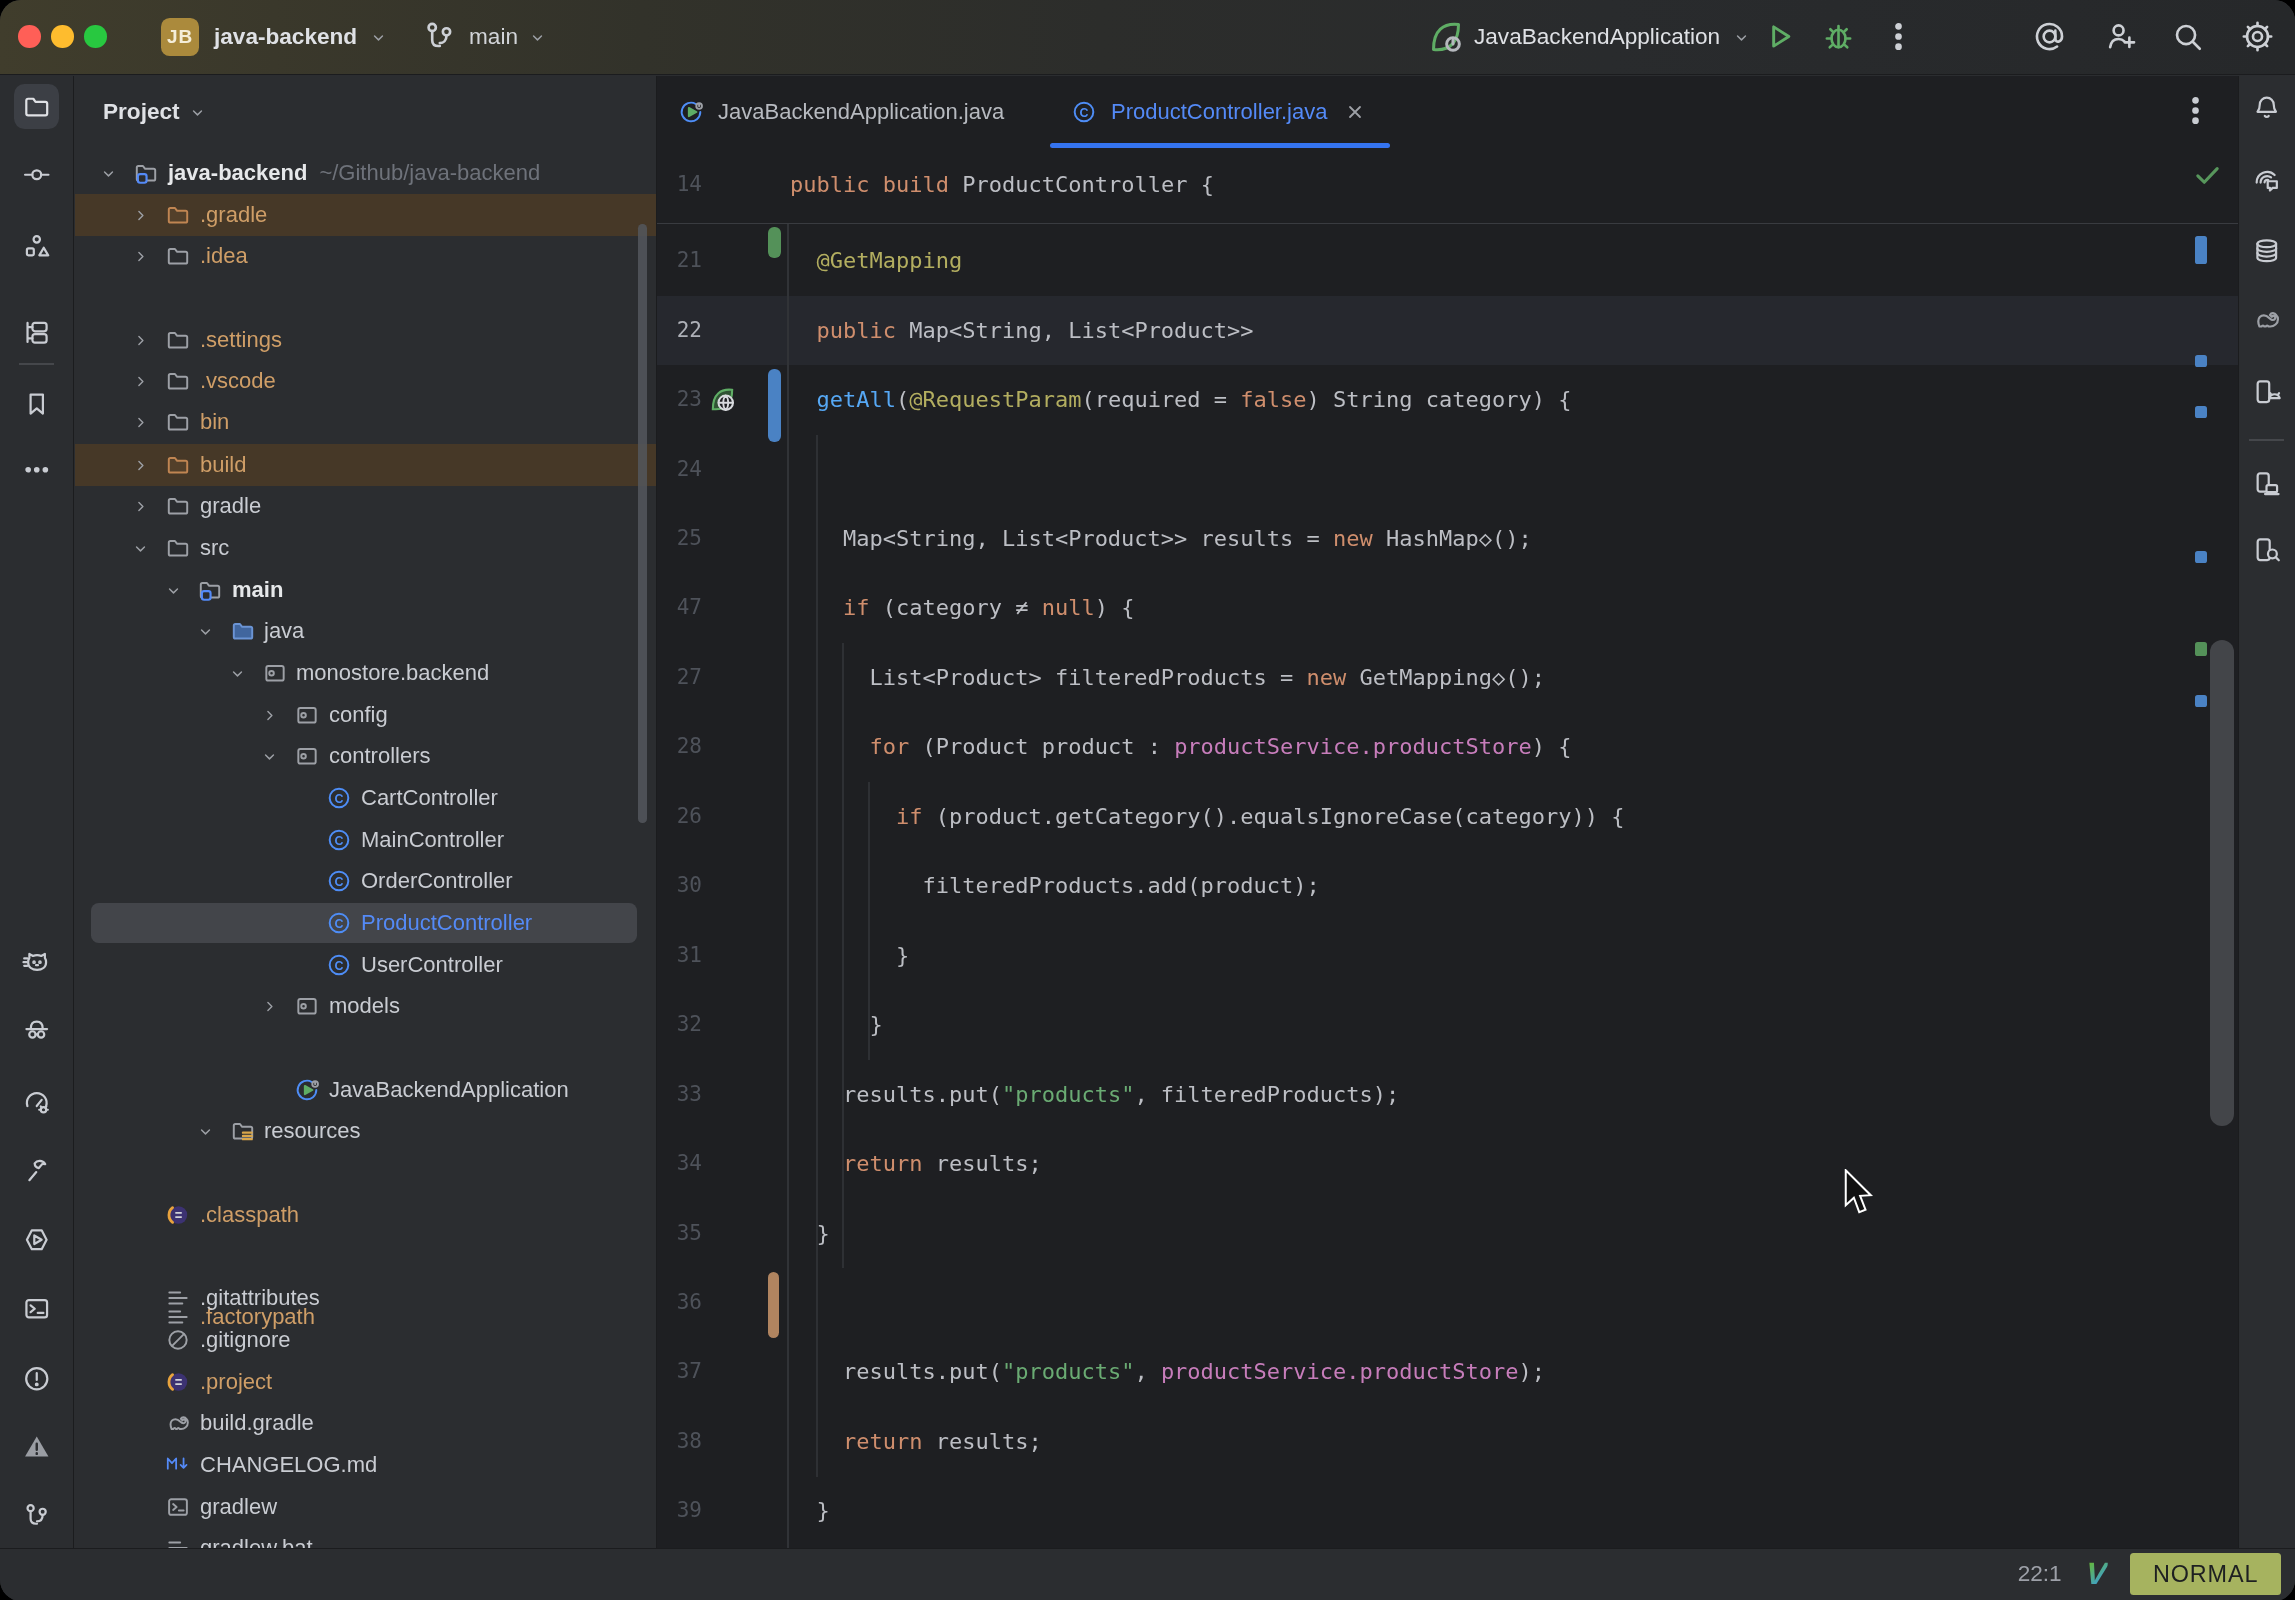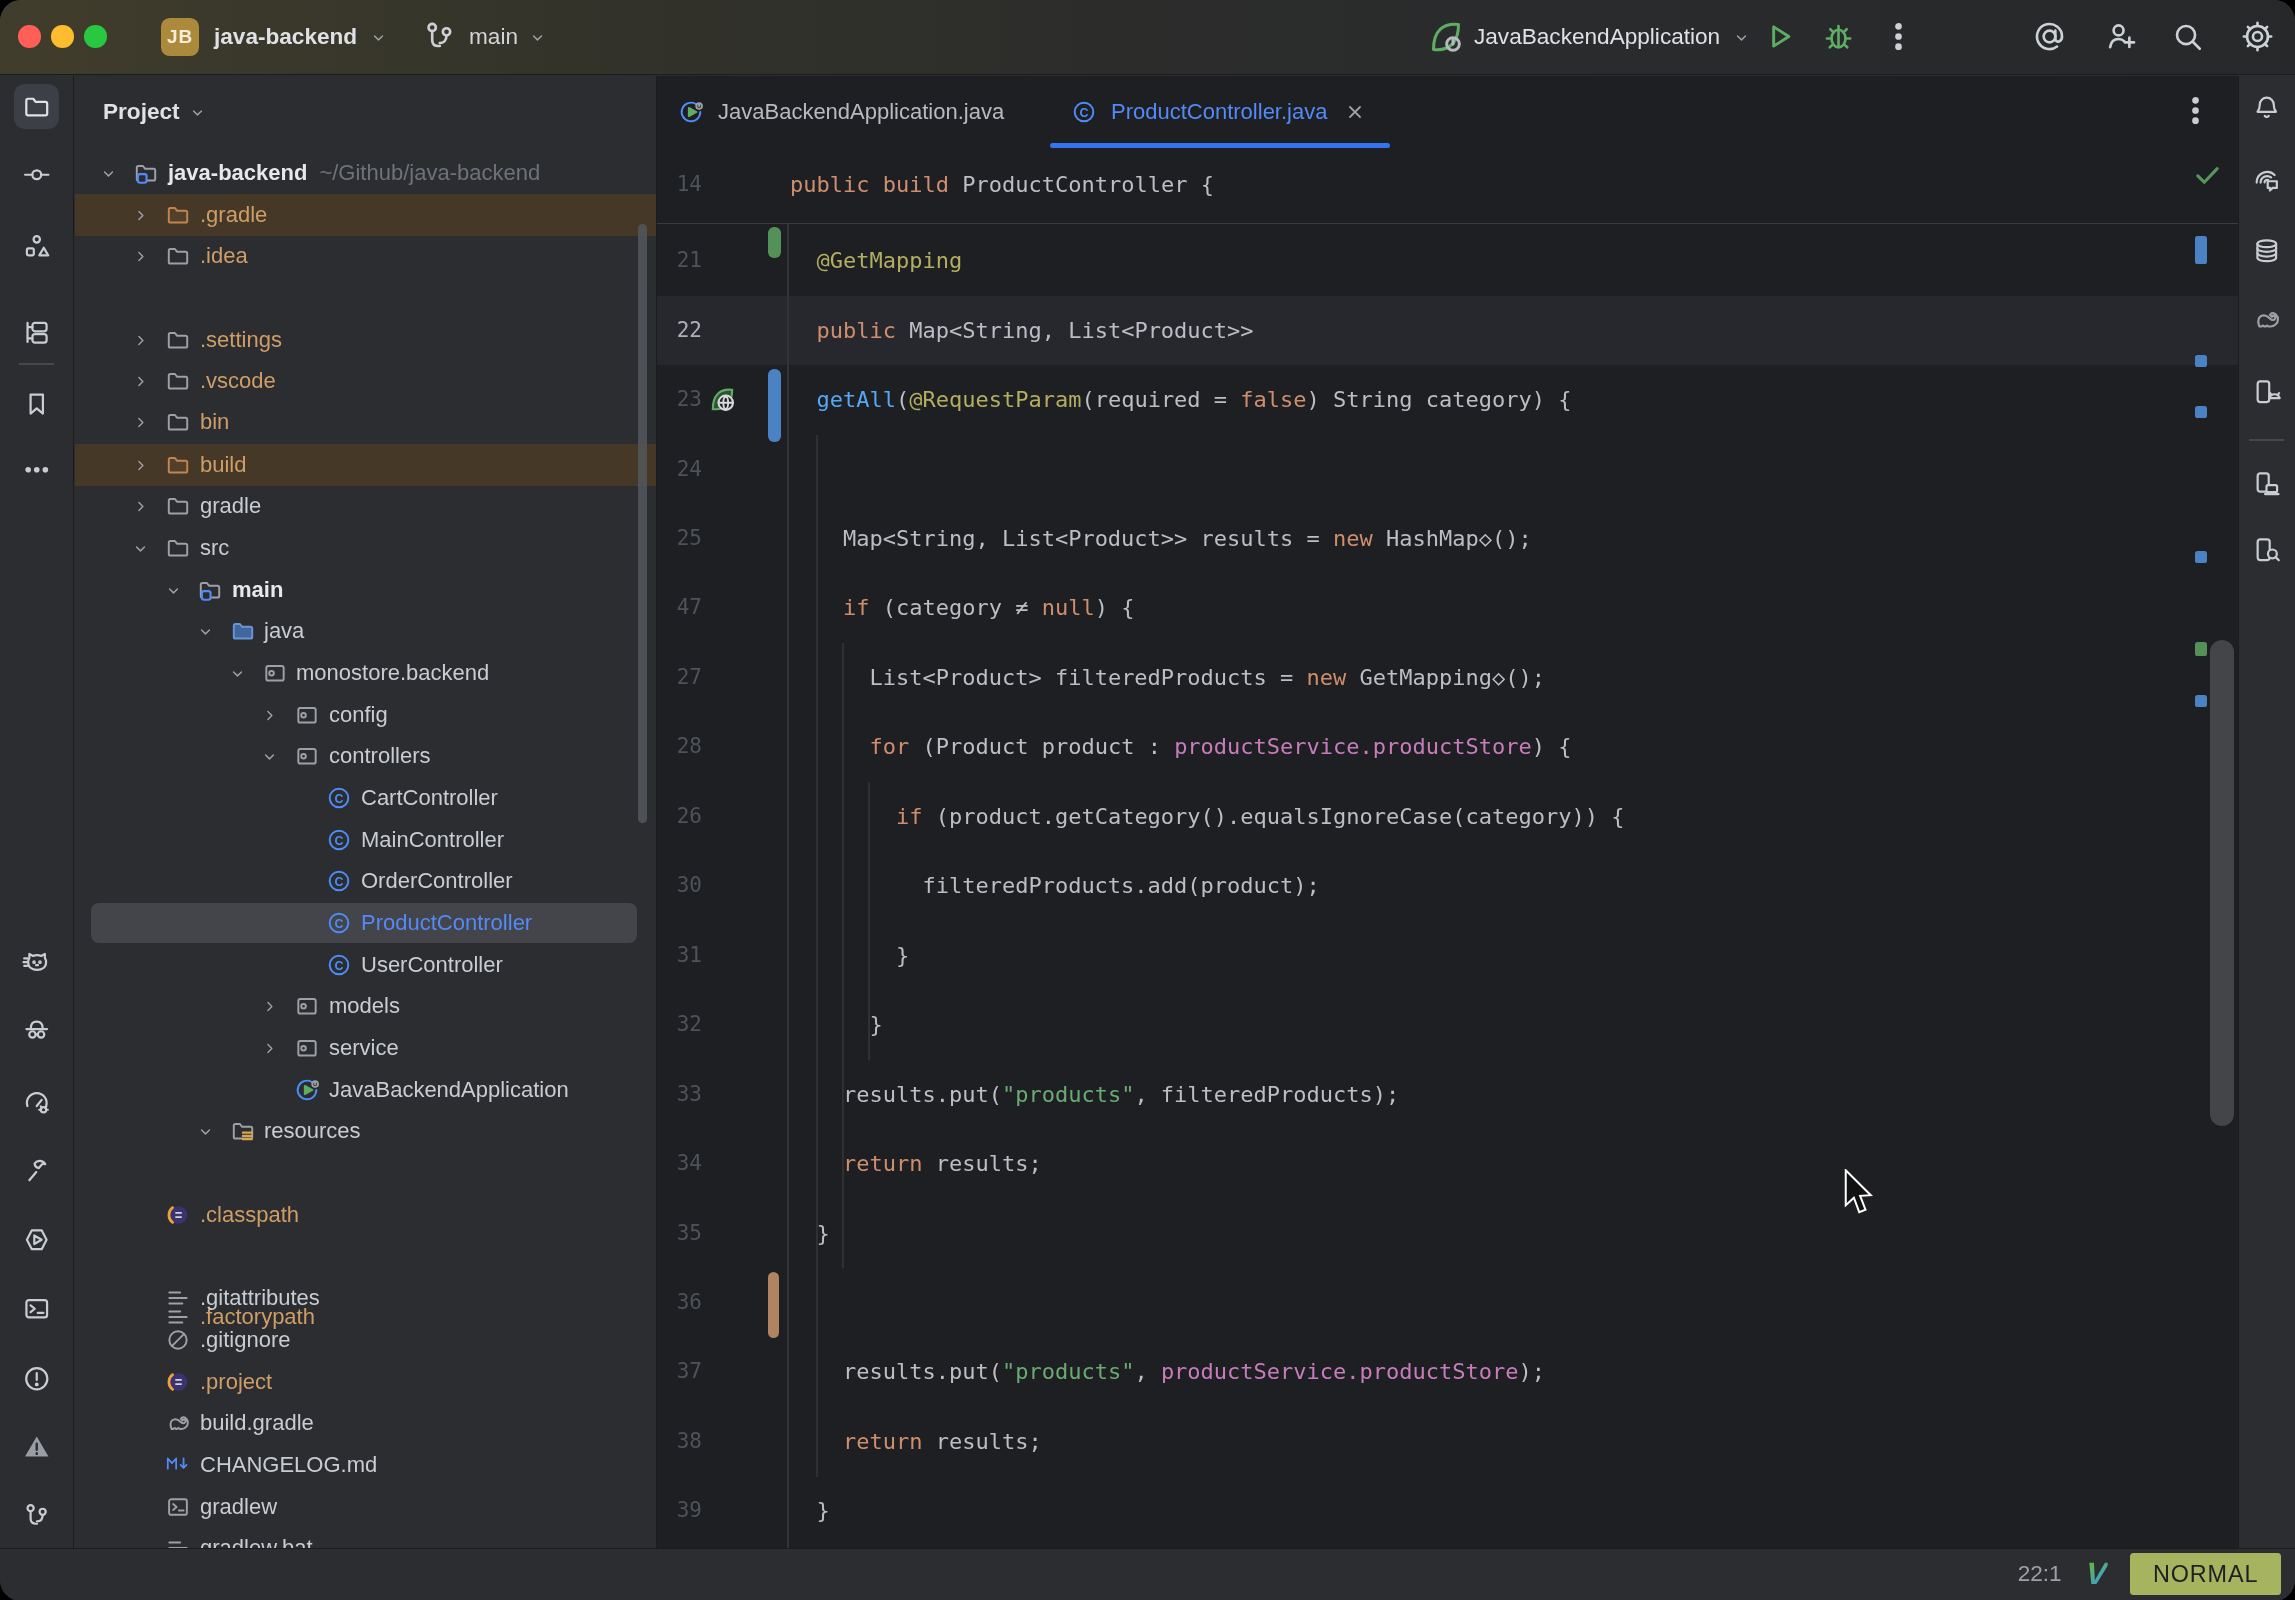--- a/index.html
+++ b/index.html
@@ -531,32 +531,20 @@
               <path d="M10 7l5 5-5 5"></path>
             </svg></span>
           <span class="tico" style="left: 219px;"><svg viewBox="0 0 24 24" fill="none" stroke="#9da0a6" stroke-width="1.8" stroke-linecap="round" stroke-linejoin="round">
               <rect x="4" y="5.5" width="16" height="13.5" rx="1.8"></rect>
               <circle cx="8.8" cy="12.2" r="2.1"></circle>
             </svg></span>
           <span class="tlabel" style="left: 254px;">
             <span>models</span>
           </span>
         </div>
-        <div class="trow" style="top: 875px;">
-          <span class="tchev" style="left: 185px;"><svg viewBox="0 0 24 24" fill="none" stroke="currentColor" stroke-width="1.8" stroke-linecap="round" stroke-linejoin="round">
-              <path d="M10 7l5 5-5 5"></path>
-            </svg></span>
-          <span class="tico" style="left: 219px;"><svg viewBox="0 0 24 24" fill="none" stroke="#9da0a6" stroke-width="1.8" stroke-linecap="round" stroke-linejoin="round">
-              <rect x="4" y="5.5" width="16" height="13.5" rx="1.8"></rect>
-              <circle cx="8.8" cy="12.2" r="2.1"></circle>
-            </svg></span>
-          <span class="tlabel" style="left: 254px;">
-            <span>service</span>
-          </span>
-        </div>
         <div class="trow" style="top: 917px;">
           <span class="tico" style="left: 219px;"><svg viewBox="0 0 24 24" fill="none" stroke="#4e8df6" stroke-width="1.8" stroke-linecap="round" stroke-linejoin="round">
               <path d="M20.6 12a8.6 8.6 0 1 1-4.2-7.4"></path>
               <path d="M10 8.2l7 3.8-7 3.8z" fill="#5fad65" stroke="#5fad65"></path>
               <circle cx="19.5" cy="6.5" r="2.6" stroke="#9da0a6" fill="#1e1f22"></circle>
               <path d="M19.5 4.8v1.8" stroke="#9da0a6"></path>
             </svg></span>
           <span class="tlabel" style="left: 254px;">
             <span>JavaBackendApplication</span>
           </span>

